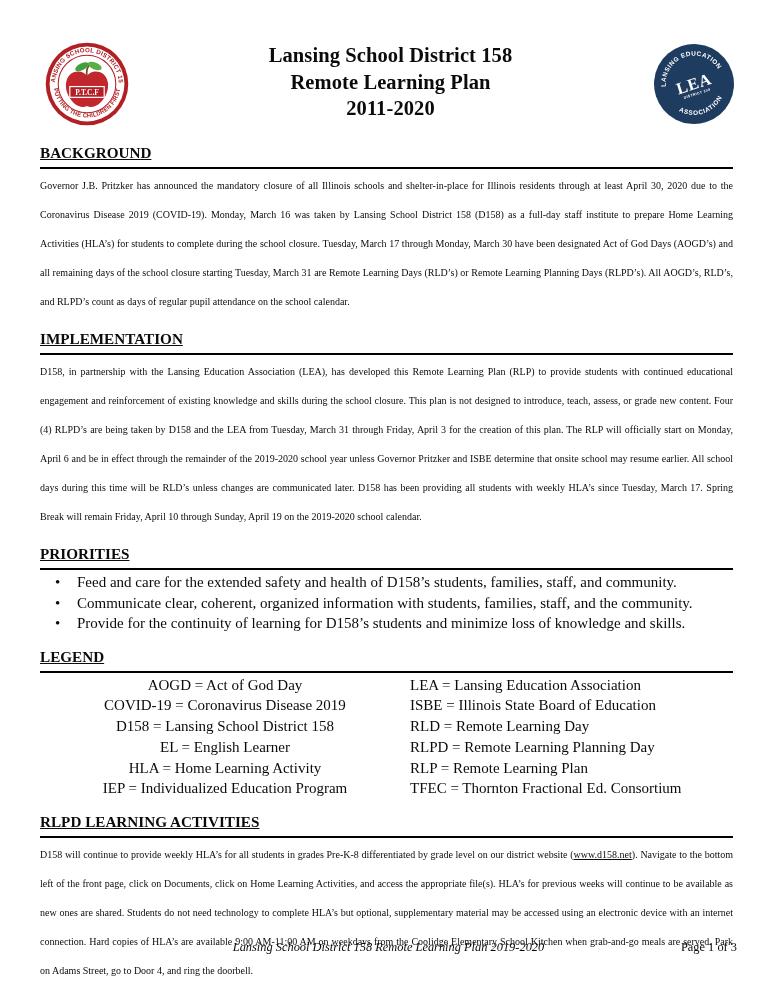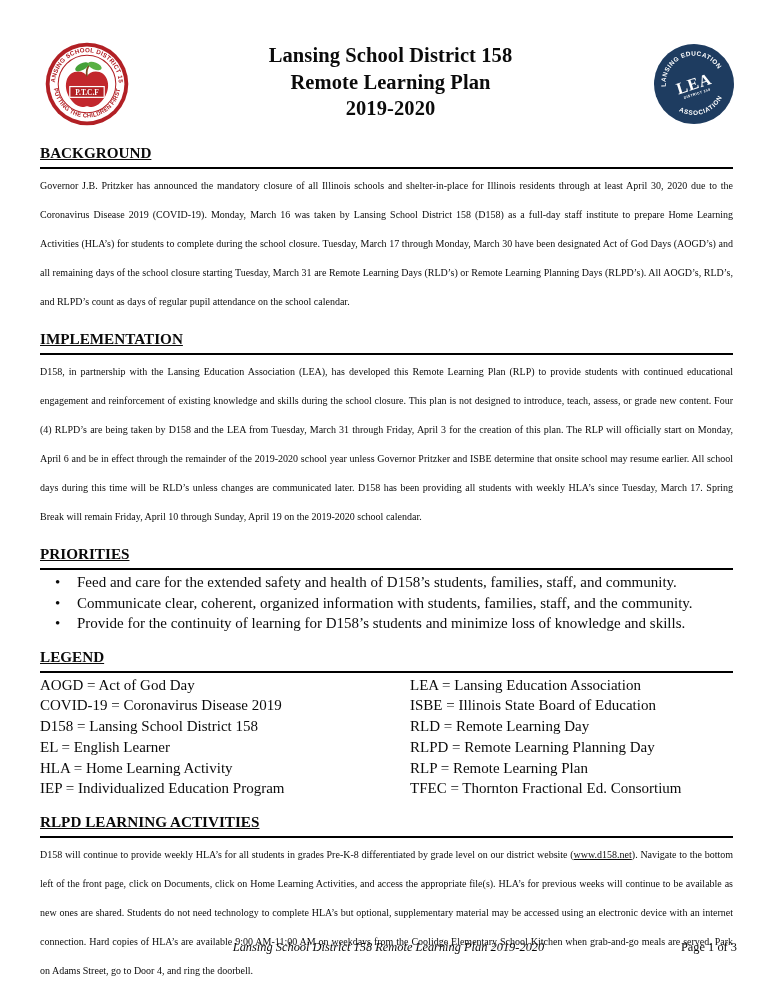--- a/index.html
+++ b/index.html
@@ -26,21 +26,21 @@
   .body-par{
     text-align:justify;font-size:10px;line-height:29px;margin:2px 0 0 0;
   }
   .bullets{margin:2px 0 0 0;padding:0;list-style:none;}
   .bullets li{
     position:relative;padding-left:37px;font-size:15px;line-height:20.6px;
     text-align:justify;
   }
   .bullets li::before{content:"\2022";position:absolute;left:15px;top:0;}
   .legend-cols{display:flex;margin-top:2px;font-size:15px;line-height:20.7px;}
-  .legend-left{width:370px;flex:0 0 auto;}
+  .legend-left{width:370px;flex:0 0 auto;text-align:center;}
   .legend-right{flex:1 1 auto;}
   .doc-link{color:#0b0b0b;text-decoration:underline;cursor:pointer;}
   .bold{font-weight:bold;}
   .spacer-bullet{margin-top:17px;}
   .footer{
     position:absolute;left:40px;right:36px;top:939px;height:20px;
     font-size:12.4px;line-height:16px;
   }
   .footer-center{text-align:center;font-style:italic;}
   .footer-right{position:absolute;right:0;top:0;font-style:normal;}
@@ -71,21 +71,21 @@
       <path d="M50 41 C 49 36, 50 31, 53 27" fill="none" stroke="#7a4a1e" stroke-width="2"></path>
       <ellipse cx="44" cy="30" rx="8.5" ry="4" transform="rotate(-28 44 30)" fill="#44a038"></ellipse>
       <ellipse cx="59" cy="29" rx="8.5" ry="4" transform="rotate(22 59 29)" fill="#58b043"></ellipse>
       <rect x="30" y="53" width="40" height="12.5" stroke="#ffffff" stroke-width="1.4" fill="#b22025"></rect>
       <text x="50" y="62.8" text-anchor="middle" font-size="8.6" fill="#ffffff" font-family="Liberation Serif, serif">P.T.C.F</text>
     </svg>
 
     <div class="doc-title">
       <div>Lansing School District 158</div>
       <div>Remote Learning Plan</div>
-      <div>2019-2020</div>
+      <div>2011-2020</div>
     </div>
 
     <svg class="logo" width="86" height="88" viewBox="0 0 100 100">
       <defs>
         <path id="leaTop" d="M 17,50 A 33,33 0 1 1 83,50"></path>
         <path id="leaBot" d="M 14,50 A 36,36 0 0 0 86,50"></path>
       </defs>
       <g transform="rotate(-18 50 50)">
         <circle cx="50" cy="50" r="46.5" fill="#1e3c60"></circle>
         <text font-size="7.4" letter-spacing="0.6" fill="#ffffff" font-family="Liberation Sans, sans-serif">

